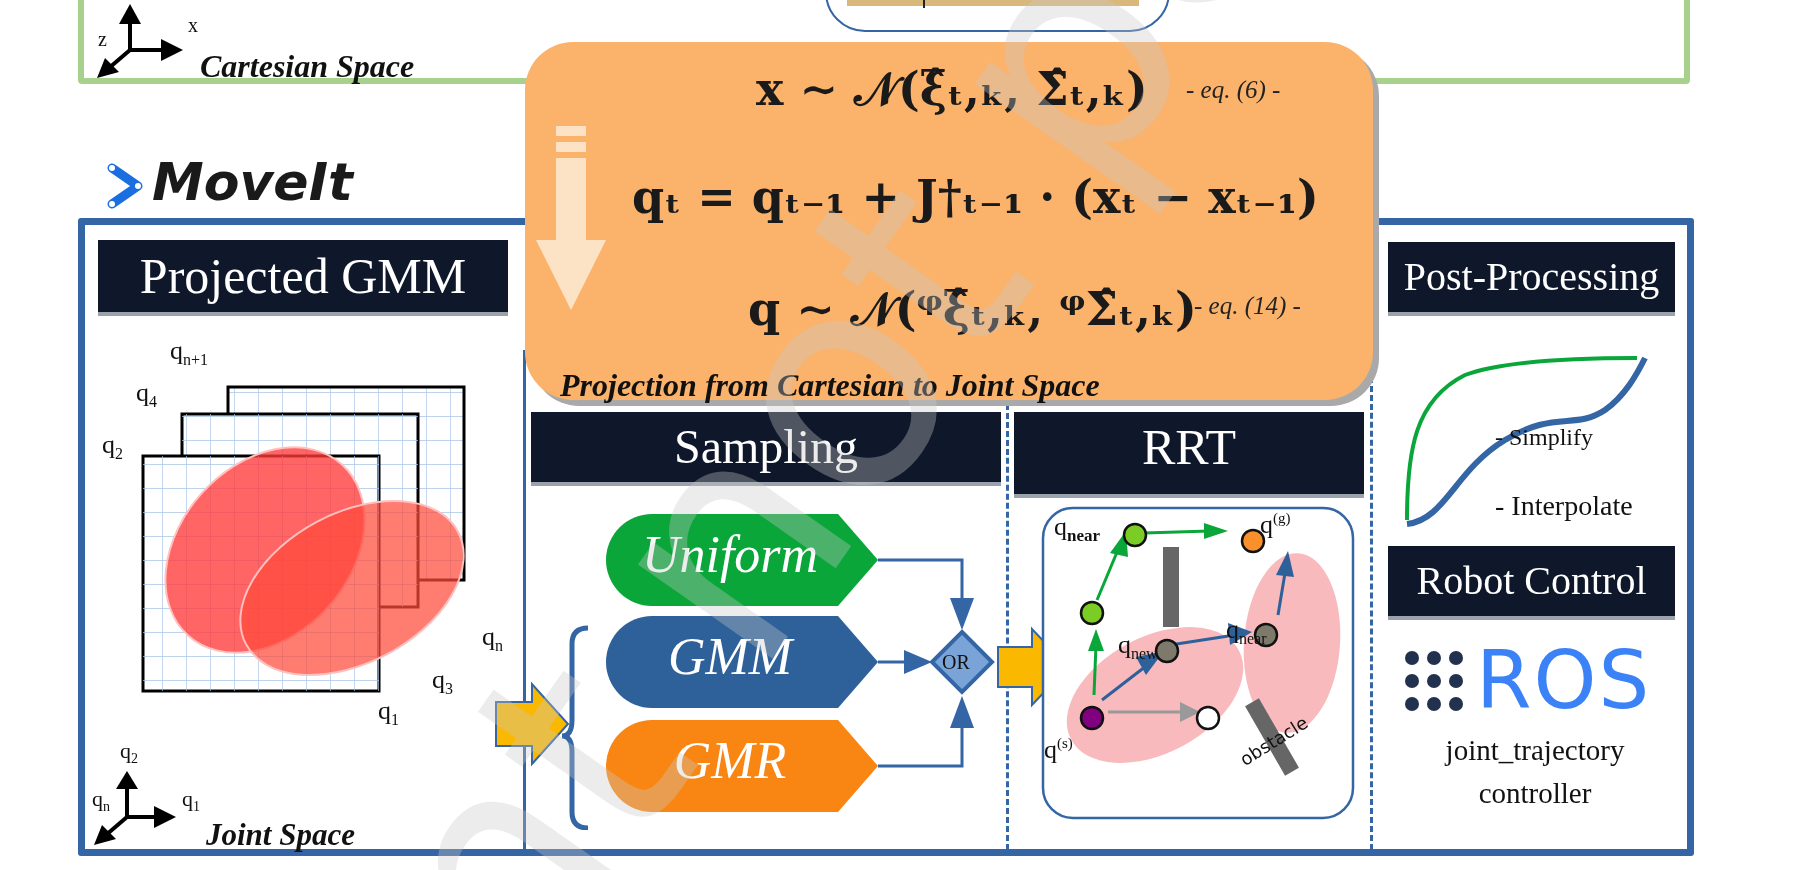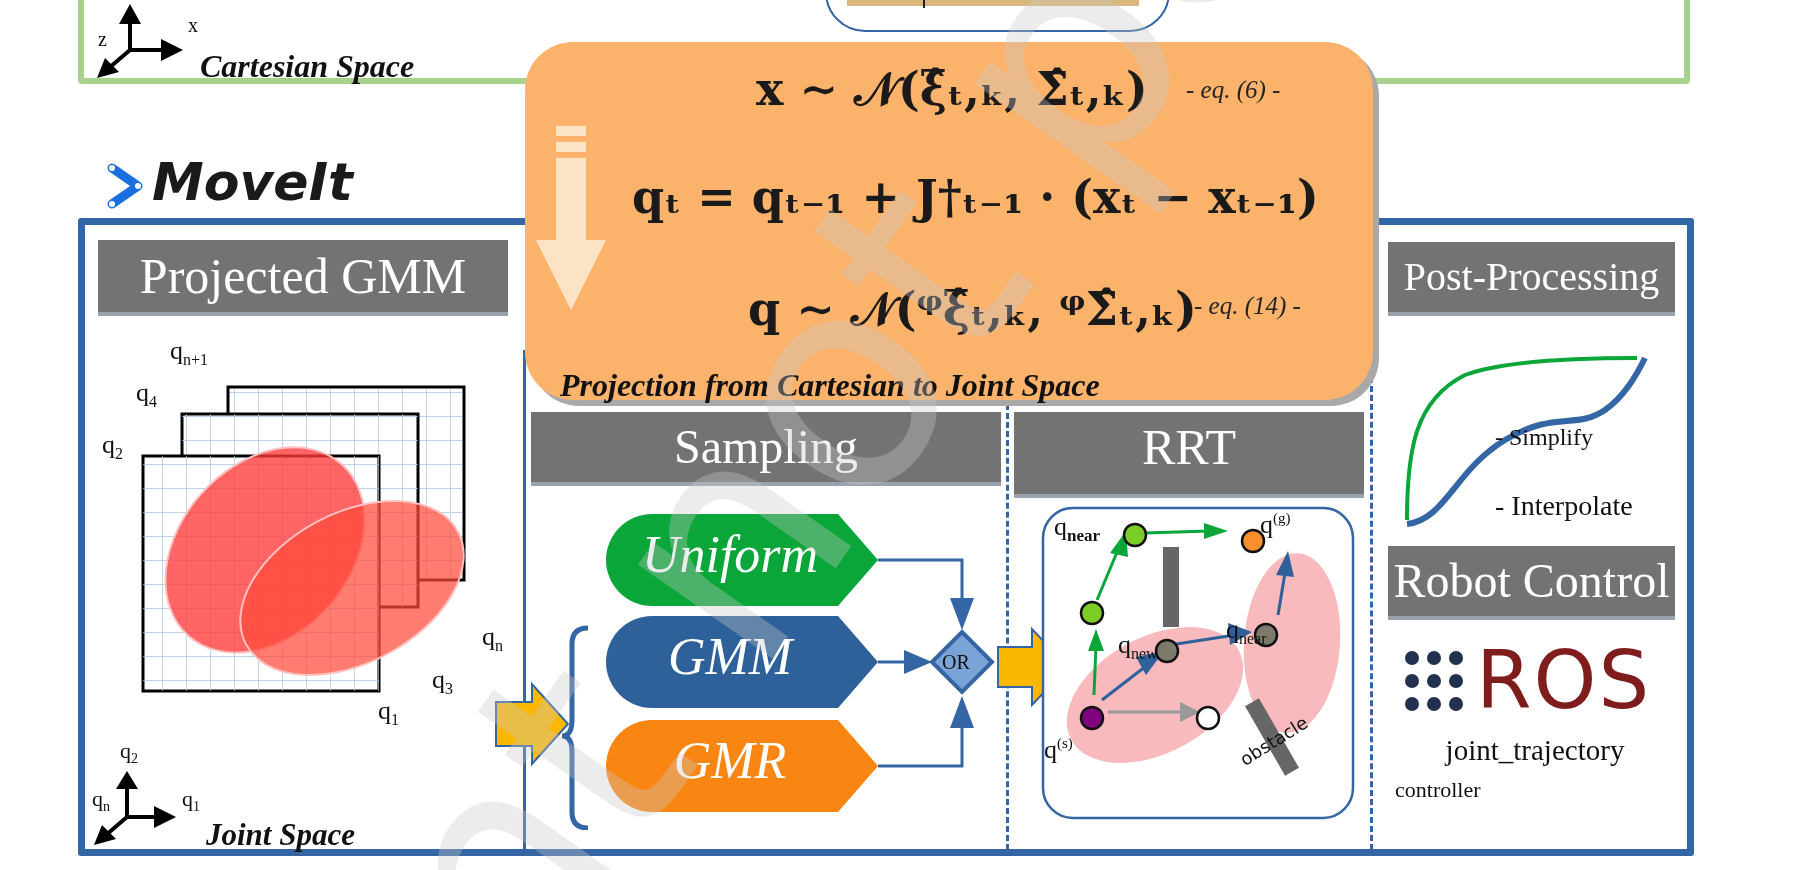--- a/index.html
+++ b/index.html
@@ -1,20 +1,20 @@
 <!DOCTYPE html>
 <html><head>
 <meta charset="utf-8">
 <style>
   html, body { margin:0; padding:0; background:#ffffff; }
   body { width:1797px; height:870px; position:relative; overflow:hidden; font-family:"Liberation Serif", serif; }
   .abs { position:absolute; }
   .green-box { left:78px; top:-12px; width:1612px; height:96px; border:6px solid #a9d18e; border-radius:4px; box-sizing:border-box; }
   .blue-box { left:78px; top:218px; width:1616px; height:638px; border:7px solid #3465a4; box-sizing:border-box; border-radius:3px; }
-  .hdr { position:absolute; background:#737373; color:#fff; text-align:center; box-shadow:0 4px 0 #9aa3ad; font-family:"Liberation Serif", serif; }
+  .hdr { position:absolute; background:#0f172a; color:#fff; text-align:center; box-shadow:0 4px 0 #9aa3ad; font-family:"Liberation Serif", serif; }
   .orange { left:525px; top:42px; width:848px; height:358px; background:#fbb26b; border-radius:48px; box-shadow:6px 6px 0 #a9a9a9; }
   .eq { position:absolute; font-family:"DejaVu Serif", serif; font-weight:bold; color:#1a1a1a; white-space:nowrap; }
   .eqref { position:absolute; font-family:Liberation Serif, serif; font-style:italic; color:#222; font-size:25px; }
   .caption-it { font-family:"Liberation Serif", serif; font-style:italic; font-weight:bold; color:#111;margin-top:15px; }
   .watermark { position:absolute; font-family:"DejaVu Sans", sans-serif; font-size:300px; color:rgba(200,200,200,0.35); transform:rotate(-55deg); transform-origin:left top; white-space:nowrap; pointer-events:none; }
   .mono-lbl { font-family:"Liberation Serif", serif; color:#111; }
 </style>
 </head>
 <body>
 
@@ -188,29 +188,29 @@
 <span class="abs" style="left:1236px; top:752px; font-family:'DejaVu Sans', sans-serif; font-size:18px; color:#111; transform:rotate(-32deg); transform-origin:left top;">obstacle</span>
 
 <div class="hdr" style="left:1388px; top:242px; width:287px; height:70px; line-height:70px; font-size:40px;">Post-Processing</div>
 <svg class="abs" style="left:1385px; top:330px;" width="270" height="200">
   <path d="M22,190 C22,120 30,70 80,45 C120,30 200,28 252,28" fill="none" stroke="#0aa63a" stroke-width="4"></path>
   <path d="M22,194 C60,190 70,140 120,110 C170,80 190,100 220,80 C240,66 252,44 260,28" fill="none" stroke="#3465a4" stroke-width="6"></path>
 </svg>
 <div class="abs mono-lbl" style="left:1495px; top:424px; font-size:24px;">- Simplify</div>
 <div class="abs mono-lbl" style="left:1495px; top:490px; font-size:28px;">- Interpolate</div>
 
-<div class="hdr" style="left:1388px; top:546px; width:287px; height:70px; line-height:70px; font-size:48px;">Robot Control</div>
+<div class="hdr" style="left:1388px; top:546px; width:287px; height:70px; line-height:70px; font-size:40px;">Robot Control</div>
 <svg class="abs" style="left:1402px; top:648px;" width="70" height="70">
   <circle cx="10" cy="10" r="7" fill="#22314e"></circle>
     <circle cx="32" cy="10" r="7" fill="#22314e"></circle>
     <circle cx="54" cy="10" r="7" fill="#22314e"></circle>
   <circle cx="10" cy="33" r="7" fill="#22314e"></circle>
     <circle cx="32" cy="33" r="7" fill="#22314e"></circle>
     <circle cx="54" cy="33" r="7" fill="#22314e"></circle>
   <circle cx="10" cy="56" r="7" fill="#22314e"></circle>
     <circle cx="32" cy="56" r="7" fill="#22314e"></circle>
     <circle cx="54" cy="56" r="7" fill="#22314e"></circle>
 </svg>
-<div class="abs" style="left:1476px; top:634px; font-family:'DejaVu Sans', sans-serif; font-size:80px; color:#7f1d1d; letter-spacing:2px;">ROS</div>
+<div class="abs" style="left:1476px; top:634px; font-family:'DejaVu Sans', sans-serif; font-size:80px; color:#3b82f6; letter-spacing:2px;">ROS</div>
 <div class="abs mono-lbl" style="left:1395px; top:734px; width:280px; text-align:center; font-size:29px;">joint_trajectory</div>
-<div class="abs mono-lbl" style="left:1395px; top:777px; width:280px; font-size:22px;">controller</div>
+<div class="abs mono-lbl" style="left:1395px; top:777px; width:280px; text-align:center; font-size:29px;">controller</div>
 
 <div class="watermark" style="left:250px; top:920px;">int not pe</div>
 
 </body></html>

